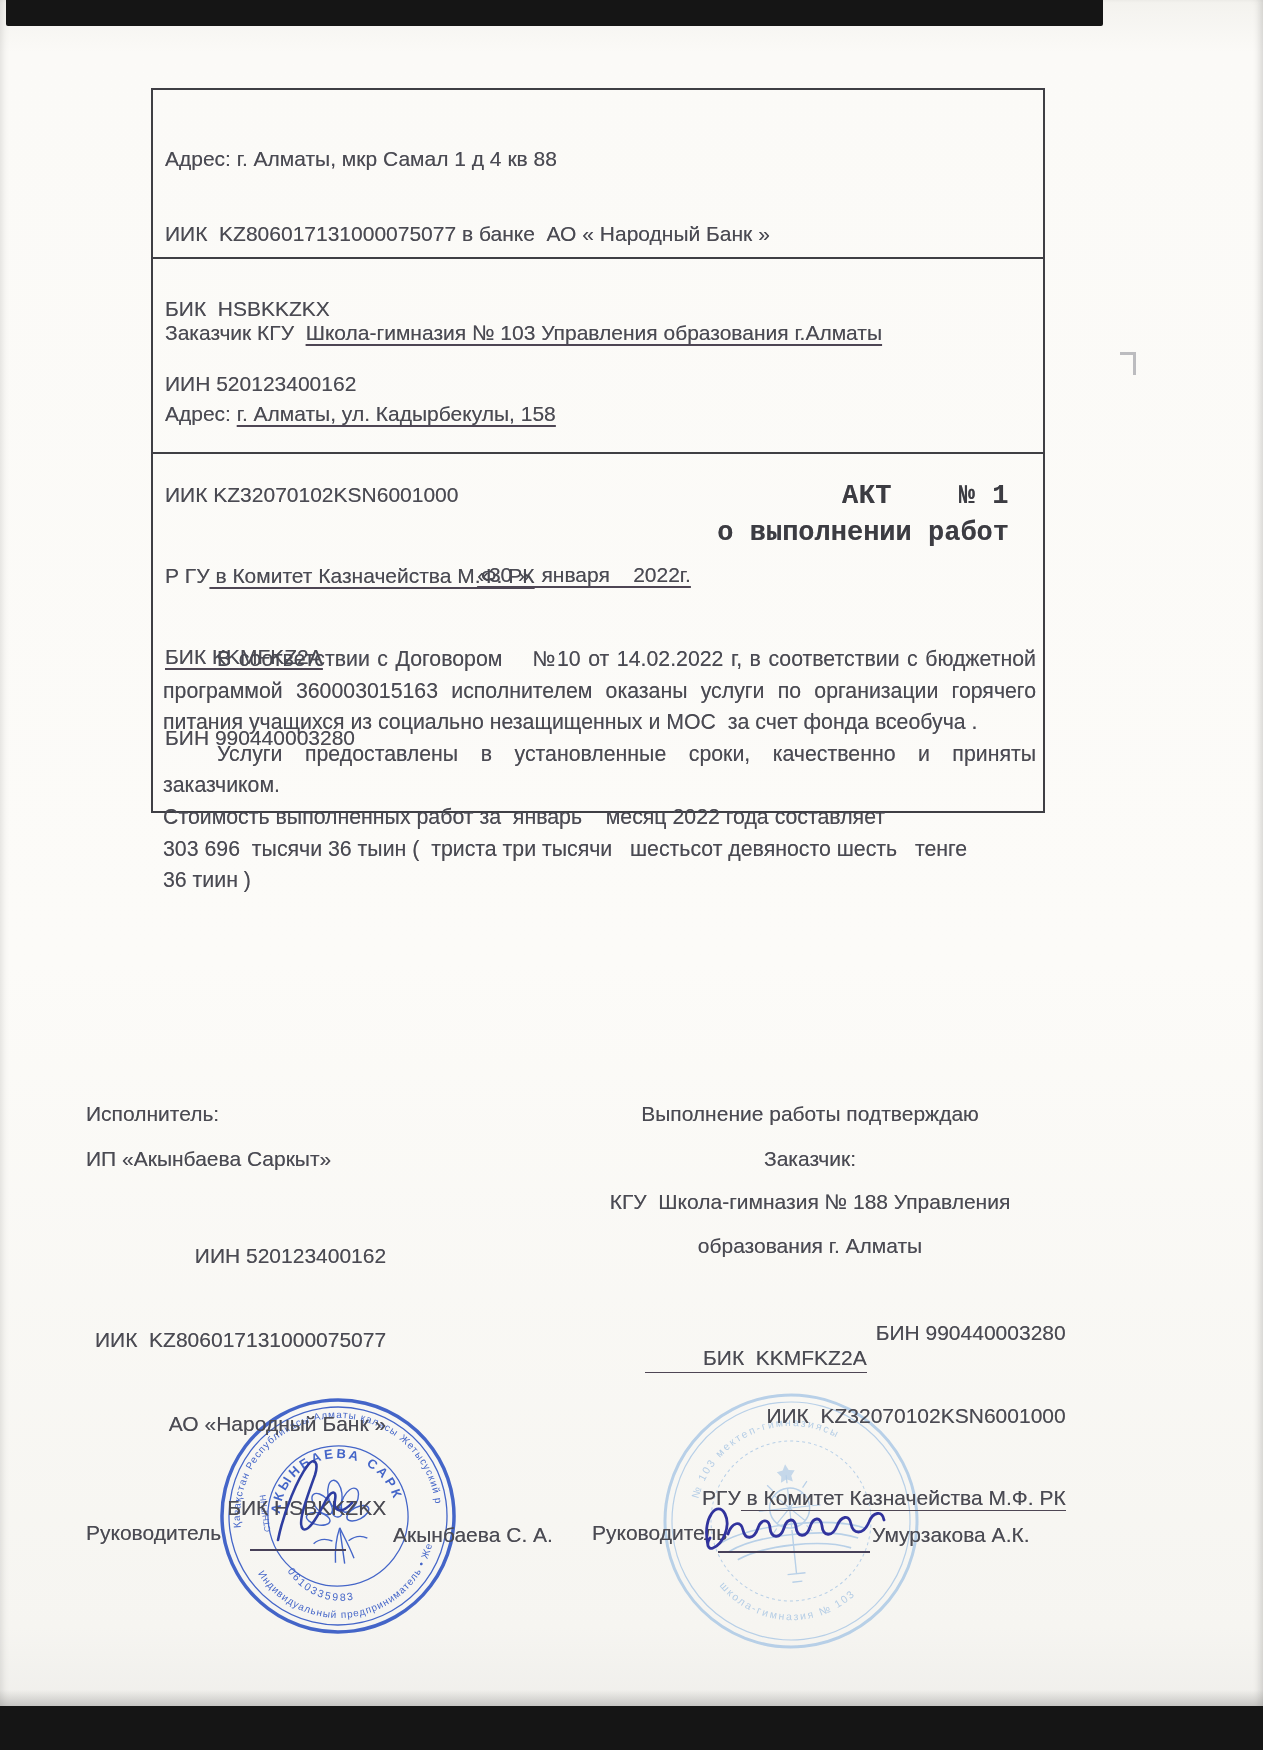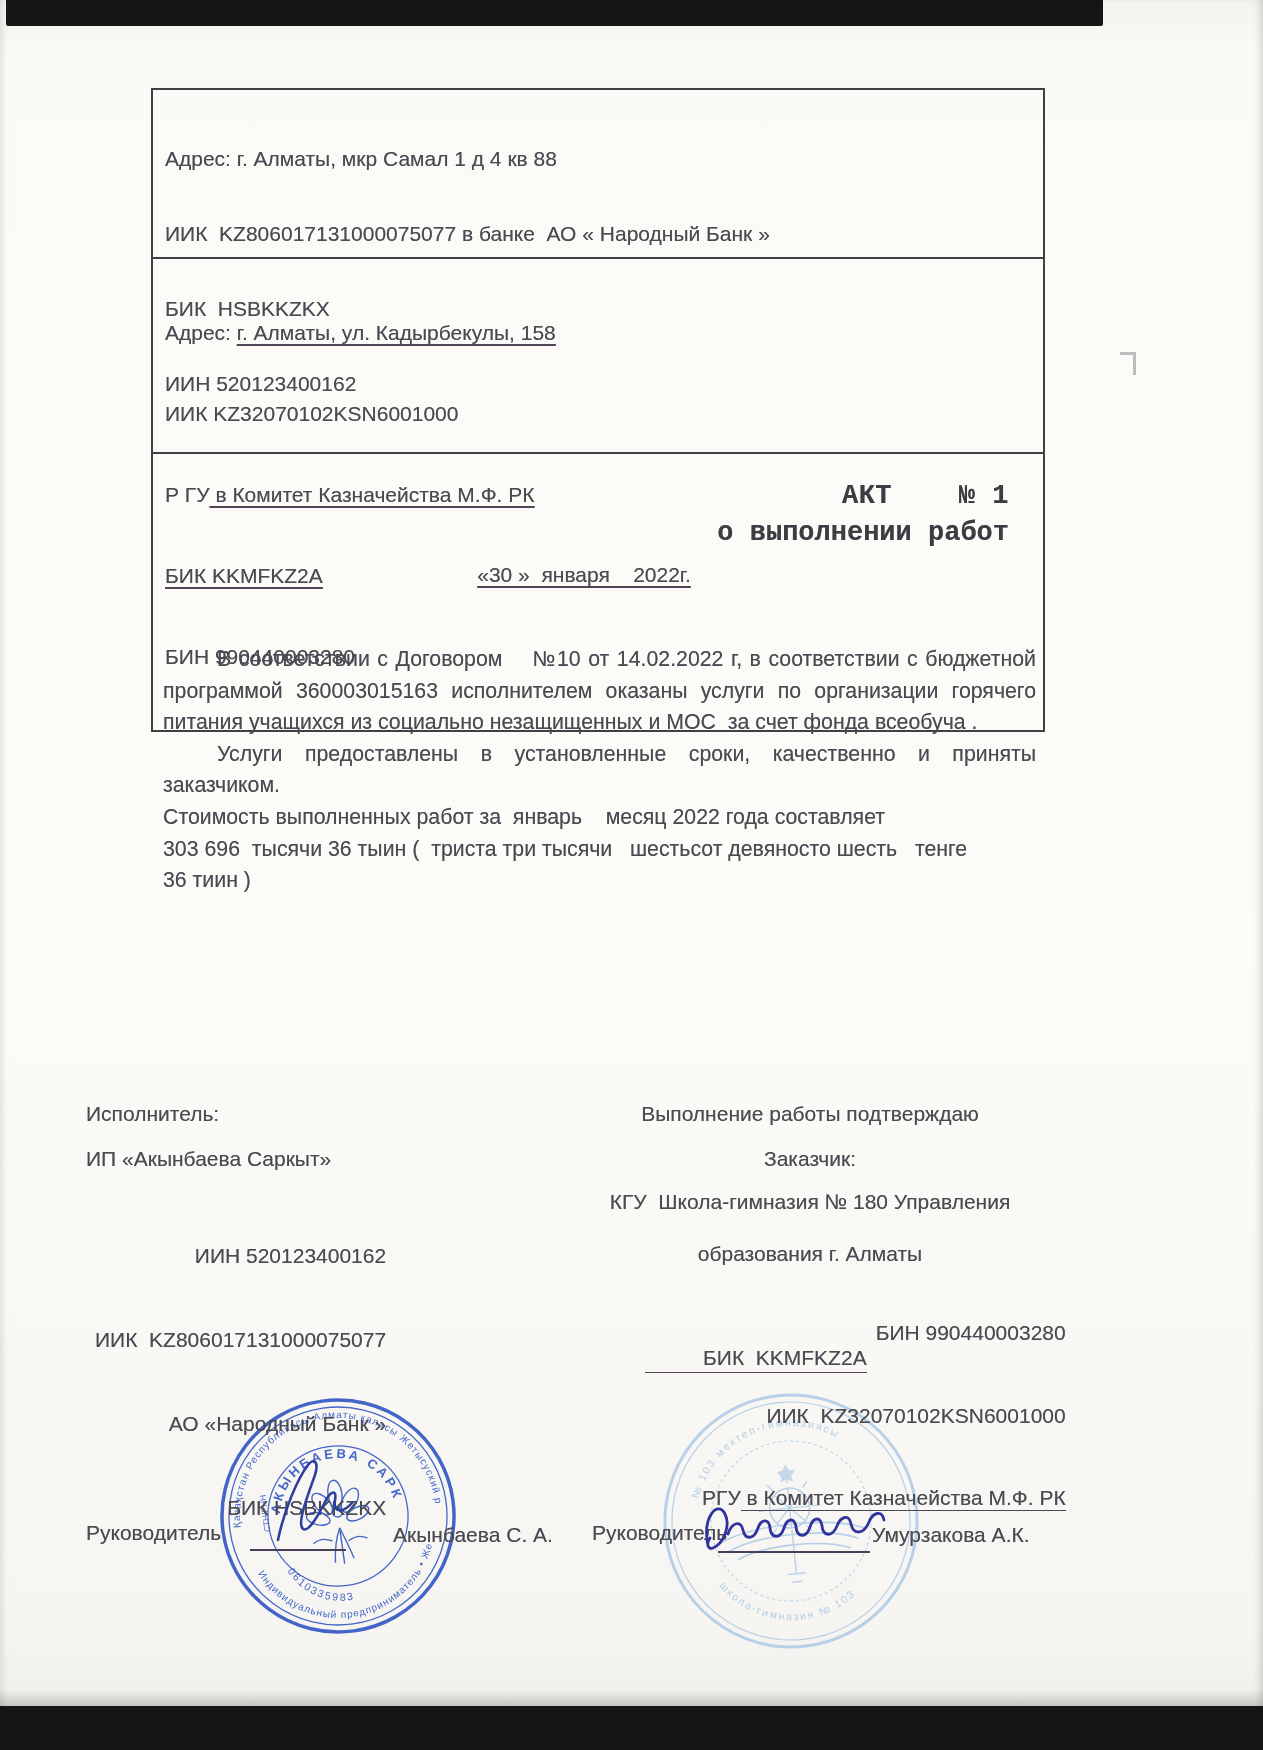--- a/index.html
+++ b/index.html
@@ -66,20 +66,21 @@
   <div class="artifact-mark"></div>
 
   <div class="info-box box-executor txt">
     <div>Адрес: г. Алматы, мкр Самал 1 д 4 кв 88</div>
     <div>ИИК  KZ806017131000075077 в банке  АО « Народный Банк »</div>
     <div>БИК  HSBKKZKX</div>
     <div>ИИН 520123400162</div>
   </div>
 
   <div class="info-box box-customer txt">
+    <div><span>Заказчик КГУ  </span><span class="u">Школа-гимназия № 103 Управления образования г.Алматы</span></div>
     <div><span>Адрес: </span><span class="u">г. Алматы, ул. Кадырбекулы, 158</span></div>
     <div><span>ИИК KZ32070102KSN6001000</span><span class="u"></span></div>
     <div><span>Р ГУ</span><span class="u"> в Комитет Казначейства М.Ф. РК</span></div>
     <div><span></span><span class="u">БИК KKMFKZ2A</span></div>
     <div><span>БИН 990440003280</span><span class="u"></span></div>
   </div>
 
   <div class="title-wrap txt">
     <div class="title-line">АКТ    № 1</div>
     <div class="title-sub">о выполнении работ</div>
@@ -154,22 +155,22 @@
   <div class="abs txt" style="left:86px; top:1147px;">ИП «Акынбаева Саркыт»</div>
   <div class="abs txt detail-list" style="left:95px; top:1186px;">
     <div>ИИН 520123400162</div>
     <div>ИИК  KZ806017131000075077</div>
     <div>АО «Народный Банк »</div>
     <div>БИК HSBKKZKX</div>
   </div>
 
   <div class="abs txt centered" style="left:560px; top:1102px;">Выполнение работы подтверждаю</div>
   <div class="abs txt centered" style="left:560px; top:1147px;">Заказчик:</div>
-  <div class="abs txt centered" style="left:560px; top:1190px;">КГУ  Школа-гимназия № 180 Управления</div>
-  <div class="abs txt centered" style="left:560px; top:1234px;margin-top:8px;">образования г. Алматы</div>
+  <div class="abs txt centered" style="left:560px; top:1190px;">КГУ  Школа-гимназия № 188 Управления</div>
+  <div class="abs txt centered" style="left:560px; top:1234px;">образования г. Алматы</div>
   <div class="abs txt cust-details" style="left:702px; top:1264px;">
     <div>БИН 990440003280</div>
     <div>ИИК  KZ32070102KSN6001000</div>
     <div><span>РГУ</span><span class="bb"> в Комитет Казначейства М.Ф. РК</span></div>
   </div>
   <div class="abs txt" style="left:645px; top:1346px;"><span class="bik-extend">БИК  KKMFKZ2A</span></div>
 
   <div class="abs txt" style="left:86px; top:1521px;">Руководитель</div>
   <div class="sig-line" style="left:250px; top:1549px; width:96px;"></div>
   <div class="abs txt" style="left:393px; top:1523px;">Акынбаева С. А.</div>

